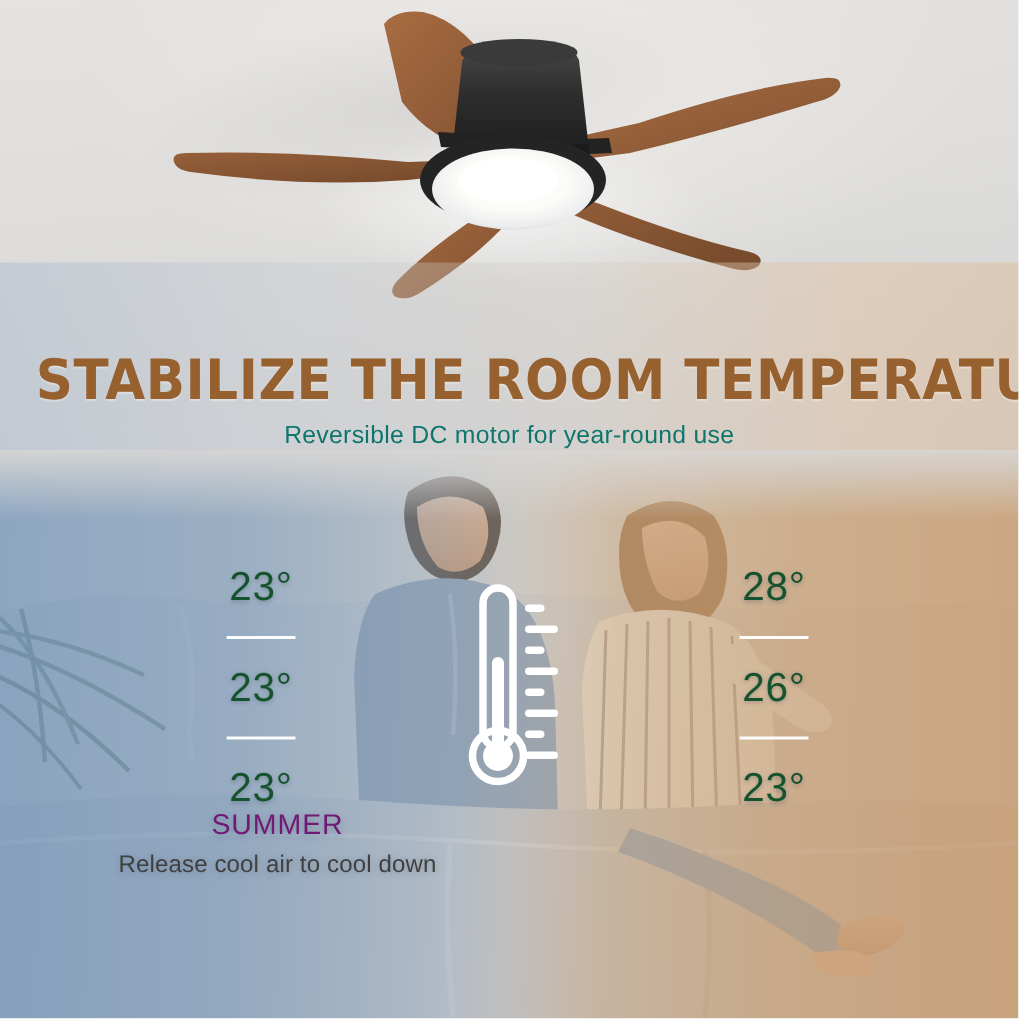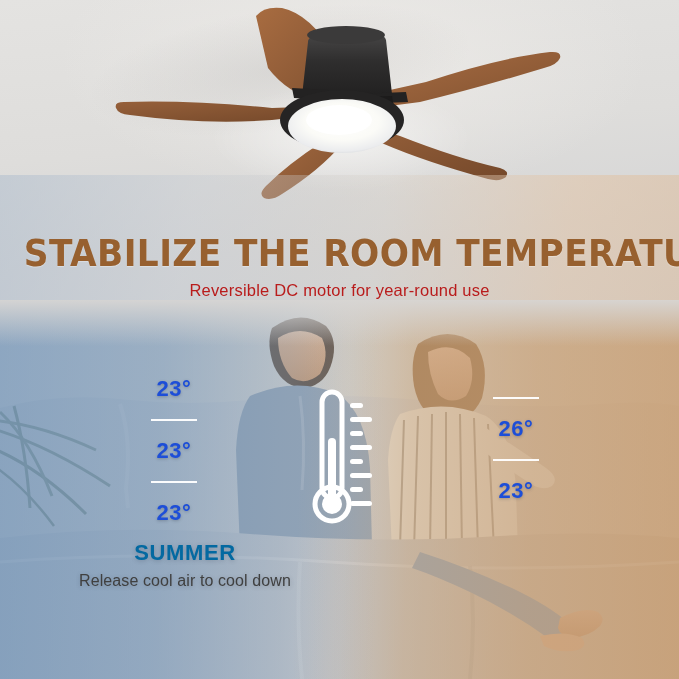--- a/index.html
+++ b/index.html
@@ -75,21 +75,21 @@
     transform: scaleX(0.93);
     text-shadow: 0 1px 1px rgba(255,255,255,0.35);
     white-space: nowrap;
   }
   .subhead {
     position: absolute;
     left: 0; top: 281px;
     width: 679px;
     text-align: center;
     font-size: 16.5px;
-    color: #b91c1c;
+    color: #0f766e;
     letter-spacing: 0.2px;
   }
 
   
   .scene {
     position: absolute;
     left: 0; top: 300px;
     width: 679px;
     height: 379px;
     overflow: hidden;
@@ -129,25 +129,25 @@
   .temp-col {
     position: absolute;
     width: 128px;
     text-align: center;
     color: #ffffff;
   }
   .temp-col.left  { left: 110px; top: 378px; }
   .temp-col.right { left: 452px; top: 378px; }
 
   .temp-val {
-    font-size: 22px;
-    font-weight: bold;
+    font-size: 27px;
+    font-weight: normal;
     letter-spacing: 0.5px;
     line-height: 1;
-    color: #1d4ed8;
+    color: #14532d;
     text-shadow: 0 1px 3px rgba(60,70,85,0.35);
   }
   .temp-rule {
     width: 46px;
     height: 2px;
     background: #ffffff;
     margin: 19px auto 19px auto;
     opacity: 0.96;
   }
 
@@ -165,24 +165,24 @@
   .season {
     position: absolute;
     width: 320px;
     text-align: center;
     color: #ffffff;
   }
   .season.left  { left: 25px;  top: 540px; }
   .season.right { left: 336px; top: 540px; }
 
   .season-title {
-    font-size: 22px;
-    font-weight: bold;
+    font-size: 19px;
+    font-weight: normal;
     letter-spacing: 0.6px;
-    color: #0369a1;
+    color: #701a75;
     text-shadow: 0 1px 4px rgba(60,70,85,0.30);
   }
   .season-desc {
     margin-top: 6px;
     font-size: 16px;
     letter-spacing: 0.1px;
     color: #404040;
     text-shadow: 0 1px 4px rgba(60,70,85,0.30);
   }
 </style>
@@ -336,20 +336,21 @@
 
   <div class="temp-col left">
     <div class="temp-val">23°</div>
     <div class="temp-rule"></div>
     <div class="temp-val">23°</div>
     <div class="temp-rule"></div>
     <div class="temp-val">23°</div>
   </div>
 
   <div class="temp-col right">
+    <div class="temp-val">28°</div>
     <div class="temp-rule"></div>
     <div class="temp-val">26°</div>
     <div class="temp-rule"></div>
     <div class="temp-val">23°</div>
   </div>
 
   <div class="thermo">
     <svg viewBox="0 0 74 152" xmlns="http://www.w3.org/2000/svg">
 
       <path d="M16 22 a10 10 0 0 1 20 0 L36 108 a10 10 0 0 1 -20 0 Z" fill="none" stroke="#ffffff" stroke-width="5" stroke-linejoin="round"></path>

